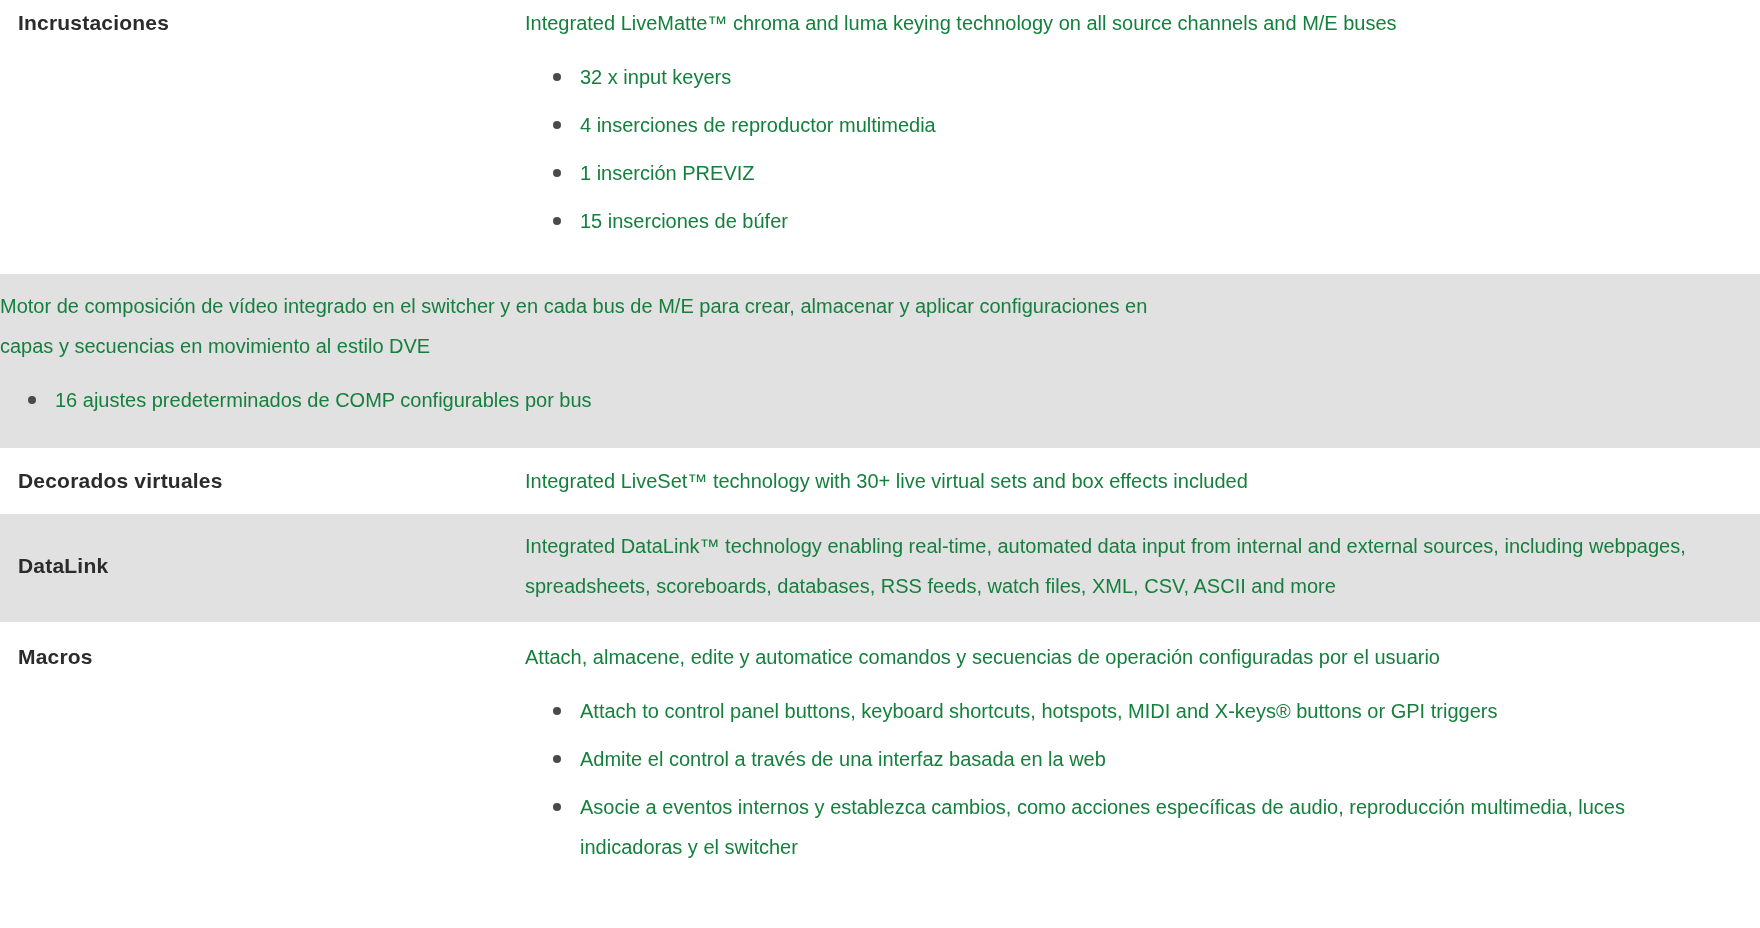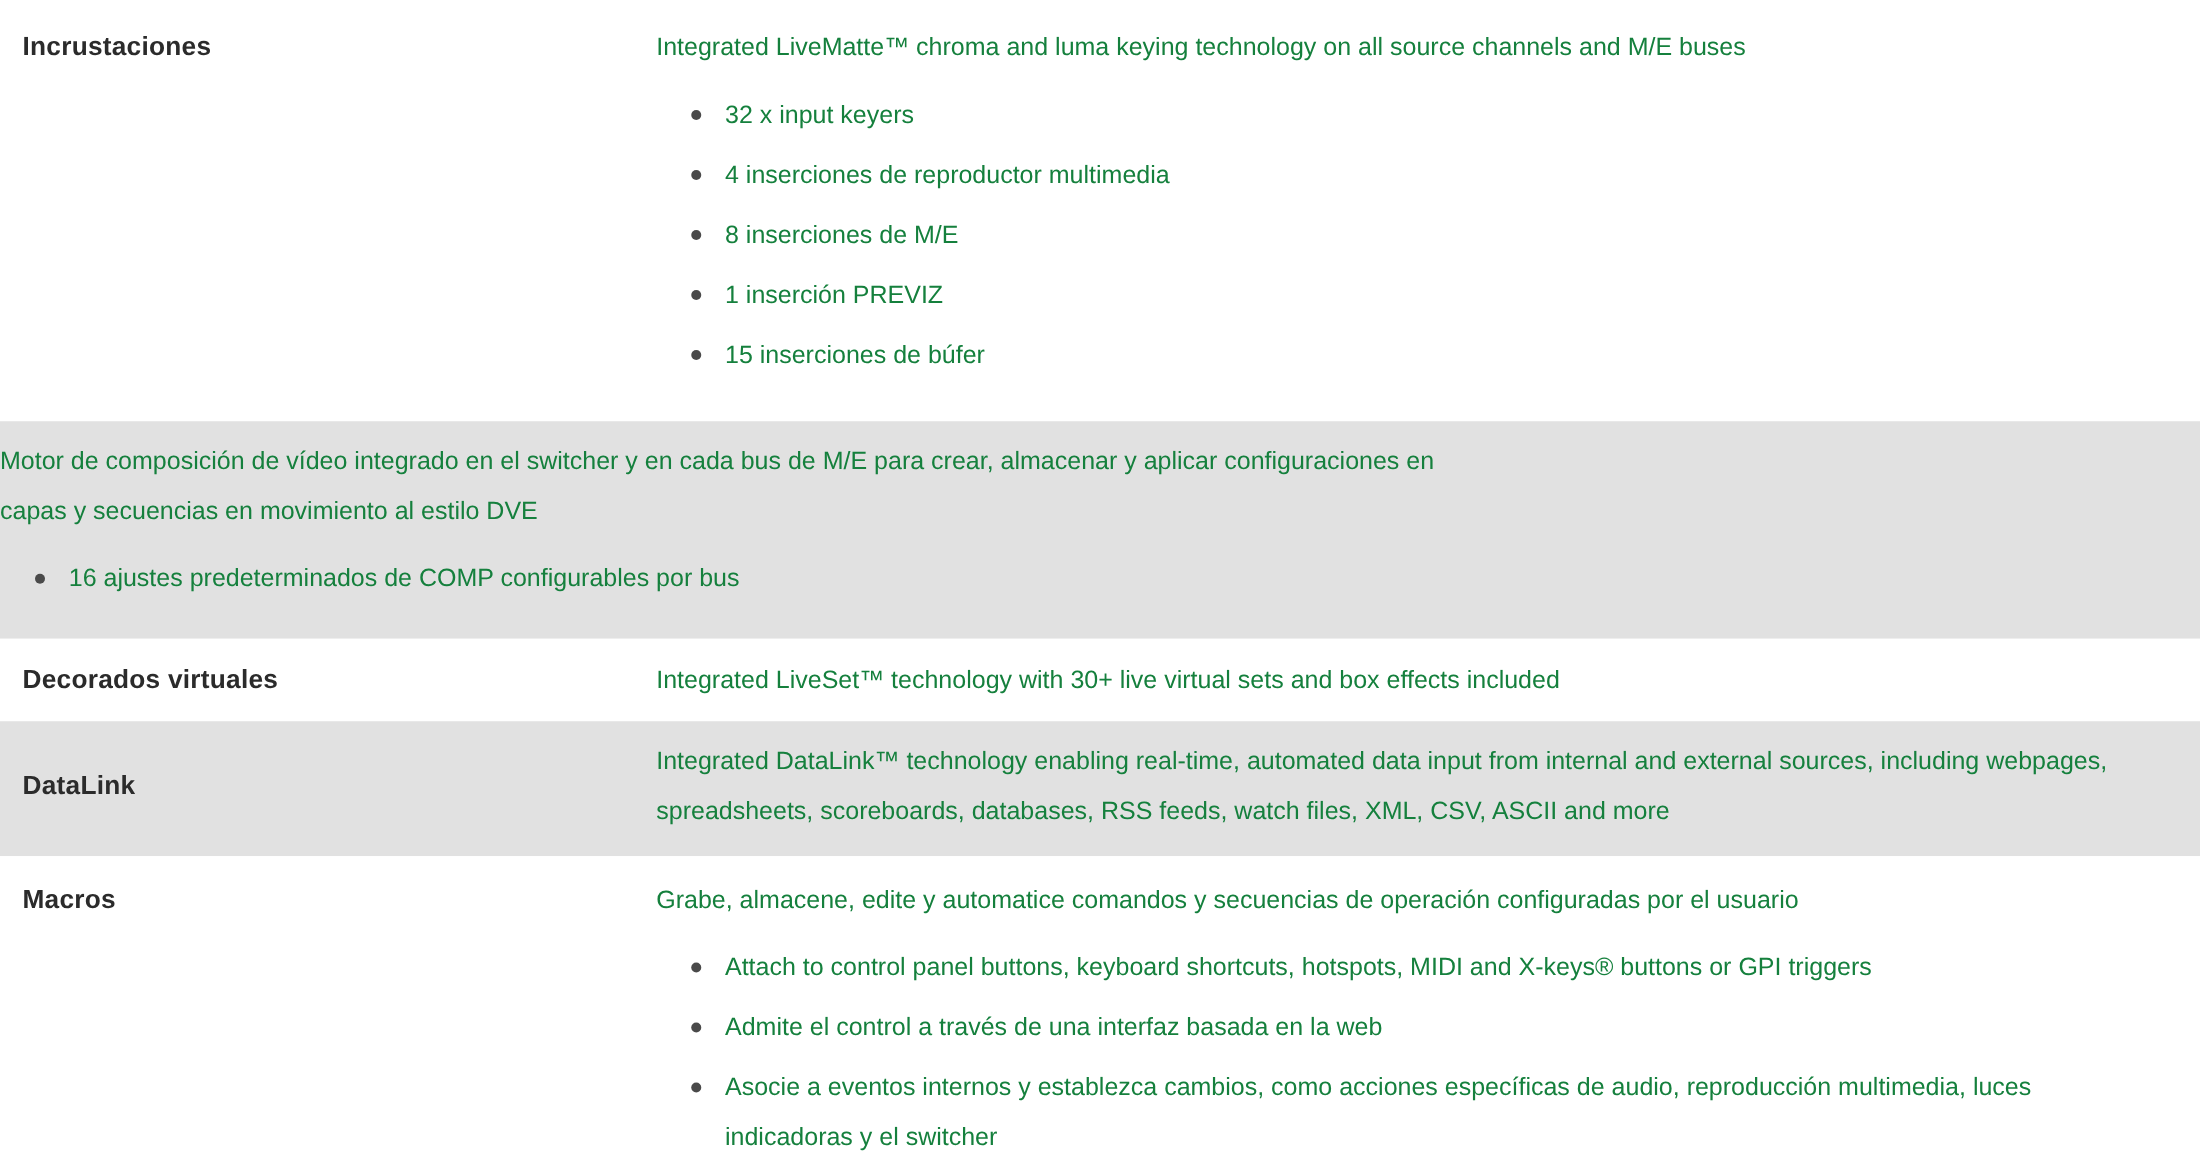--- a/index.html
+++ b/index.html
@@ -19,21 +19,21 @@
   }
   .spec-row {
     display: flex;
     align-items: flex-start;
     background: #ffffff;
   }
   .spec-row.shaded {
     background: #e1e1e1;
   }
   
-  .spec-row:nth-child(1) { padding: 18px 0 25px 0; }
+  .spec-row:nth-child(1) { padding: 3px 0 25px 0; }
   .spec-row:nth-child(2) { padding: 12px 0 20px 0; }
   .spec-row:nth-child(3) { padding: 13px 0 13px 0; }
   .spec-row:nth-child(4) { padding: 12px 0 16px 0; align-items: center; }
   .spec-row:nth-child(5) { padding: 15px 0 24px 0; }
 
   .cell-label {
     box-sizing: border-box;
     flex: 0 0 525px;
     padding-left: 18px;
     font-size: 21px;
@@ -79,21 +79,20 @@
 <body>
 
 <div class="spec-table">
   <section class="spec-row">
     <div class="cell-label">Incrustaciones</div>
     <div class="cell-content">
         <p class="spec-paragraph">Integrated LiveMatte™ chroma and luma keying technology on all source channels and M/E buses</p>
         <ul class="spec-bullet-list">
           <li class="spec-bullet-item">32 x input keyers</li>
           <li class="spec-bullet-item">4 inserciones de reproductor multimedia</li>
-          <li class="spec-bullet-item">8 inserciones de M/E</li>
           <li class="spec-bullet-item">1 inserción PREVIZ</li>
           <li class="spec-bullet-item">15 inserciones de búfer</li>
         </ul>
       </div>
   </section>
 
   <section class="spec-row shaded">
     <div class="cell-content">
         <p class="spec-paragraph">Motor de composición de vídeo integrado en el switcher y en cada bus de M/E para crear, almacenar y aplicar configuraciones en capas y secuencias en movimiento al estilo DVE</p>
         <ul class="spec-bullet-list">
@@ -112,21 +111,21 @@
   <section class="spec-row shaded">
     <div class="cell-label">DataLink</div>
     <div class="cell-content">
         <p class="spec-paragraph">Integrated DataLink™ technology enabling real-time, automated data input from internal and external sources, including webpages, spreadsheets, scoreboards, databases, RSS feeds, watch files, XML, CSV, ASCII and more</p>
       </div>
   </section>
 
   <section class="spec-row">
     <div class="cell-label">Macros</div>
     <div class="cell-content">
-        <p class="spec-paragraph">Grabe, almacene, edite y automatice comandos y secuencias de operación configuradas por el usuario</p>
+        <p class="spec-paragraph">Attach, almacene, edite y automatice comandos y secuencias de operación configuradas por el usuario</p>
         <ul class="spec-bullet-list">
           <li class="spec-bullet-item">Attach to control panel buttons, keyboard shortcuts, hotspots, MIDI and X-keys® buttons or GPI triggers</li>
           <li class="spec-bullet-item">Admite el control a través de una interfaz basada en la web</li>
           <li class="spec-bullet-item">Asocie a eventos internos y establezca cambios, como acciones específicas de audio, reproducción multimedia, luces indicadoras y el switcher</li>
         </ul>
       </div>
   </section>
 </div>
 
 </body></html>

